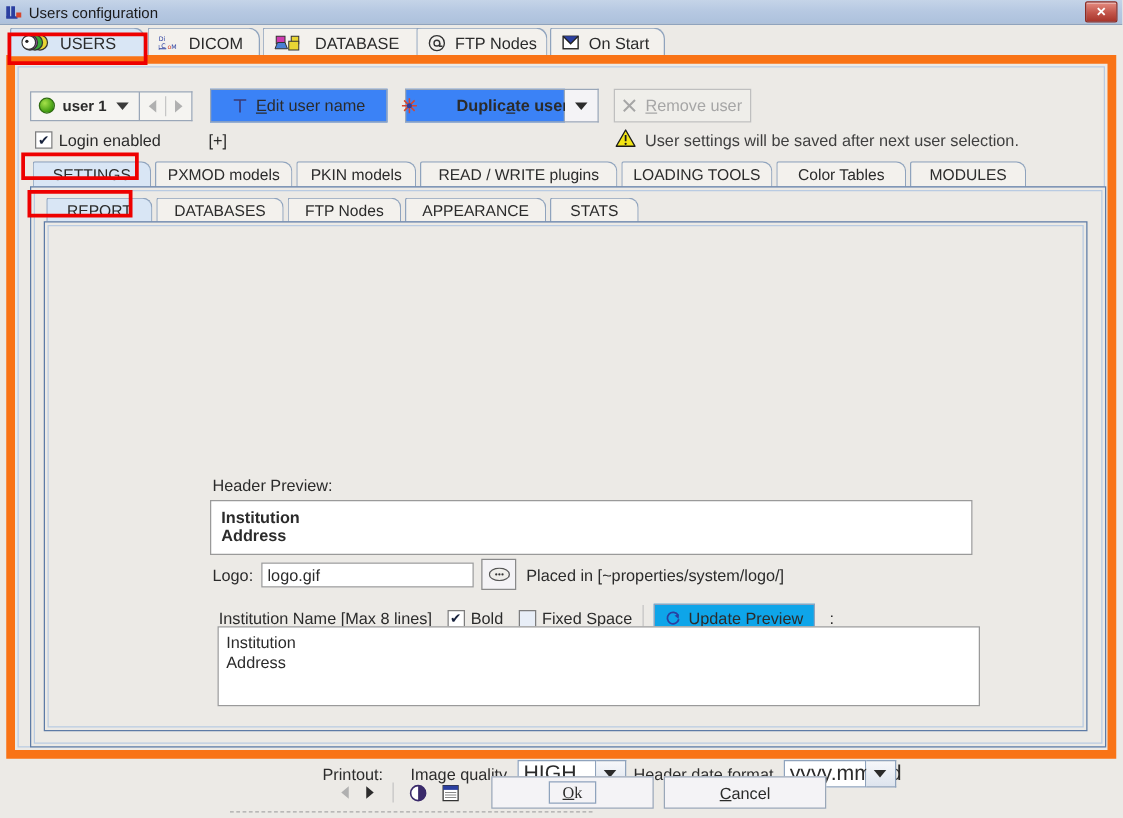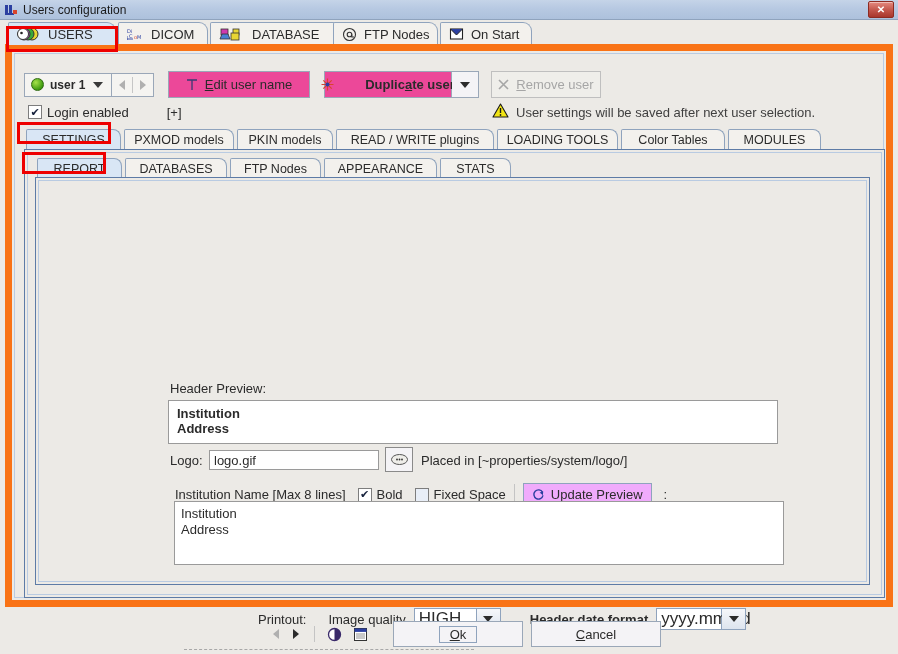--- a/index.html
+++ b/index.html
@@ -112,21 +112,21 @@
   .navb{
     width:20px;height:22px;display:flex;align-items:center;justify-content:center;
     cursor:pointer;
   }
   .tri-l{width:0;height:0;border-top:5px solid transparent;border-bottom:5px solid transparent;border-right:6px solid #b0b0b0;}
   .tri-r{width:0;height:0;border-top:5px solid transparent;border-bottom:5px solid transparent;border-left:6px solid #b0b0b0;}
   .vsep{width:1px;height:16px;background:#c6c6c6;}
 
   .btn{
     height:27px;box-sizing:border-box;
-    background:#ec4899;border:1px solid #9aa7b8;
+    background:#3b82f6;border:1px solid #9aa7b8;
     display:flex;align-items:center;justify-content:center;
     padding:0 10px;font-size:13px;cursor:pointer;
     white-space:nowrap;
   }
   .btn.bold{font-weight:bold;gap:24px;}
   .btn.disabled{color:#a6a6a6;border-color:#bfbfbf;background:#efeeea;cursor:default;}
   .btn .bicon{margin-right:7px;display:flex;align-items:center;}
   u{text-decoration:underline;}
 
   .splitcaret{
@@ -207,21 +207,21 @@
   .ellbtn{
     position:absolute;left:349px;top:269px;width:28px;height:25px;
     background:#f4f3f6;border:1px solid #8a8a8a;box-sizing:border-box;
     display:flex;align-items:center;justify-content:center;cursor:pointer;
   }
   .placedlbl{position:absolute;left:385px;top:275px;}
 
   .inamerow{position:absolute;left:139px;top:305px;display:flex;align-items:center;}
   .sep-v{width:1px;height:22px;background:#c4c4c4;margin:0 8px;}
   .updbtn{
-    height:23px;box-sizing:border-box;background:#f0abfc;border:1px solid #8fa3bd;
+    height:23px;box-sizing:border-box;background:#0ea5e9;border:1px solid #8fa3bd;
     display:flex;align-items:center;padding:0 8px;font-size:13px;cursor:pointer;
   }
 
   .inamebox{
     position:absolute;left:138px;top:323px;width:610px;height:64px;
     padding:4px 0 0 6px;line-height:16px;
   }
 
   .dashline{
     position:absolute;left:148px;top:471px;width:290px;height:0;
@@ -250,21 +250,21 @@
   .bb-nav{display:flex;align-items:center;margin-left:266px;}
   .bb-arrow{width:20px;display:flex;align-items:center;justify-content:center;cursor:pointer;}
   .bb-sep{width:1px;height:16px;background:#c4c4c4;margin:0 8px;}
   .bb-ico{width:22px;display:flex;align-items:center;justify-content:center;cursor:pointer;margin-right:4px;}
   .bigbtn{
     height:26px;box-sizing:border-box;
     background:#f4f3f6;border:1px solid #9aa7b8;
     display:flex;align-items:center;justify-content:center;
     font-size:13px;cursor:pointer;
   }
-  .okinner{border:1px solid #8fa3bd;padding:0 10px;}
+  .okinner{border:1px solid #8fa3bd;padding:0 10px;font-family:Liberation Serif, serif;}
 </style>
 </head>
 <body>
 
 <div class="titlebar">
   <span class="tb-icon">
     <svg width="14" height="14" viewBox="0 0 14 14">
       <rect x="1" y="2" width="3" height="9" fill="#2b3fa0"></rect>
       <rect x="5" y="2" width="3" height="9" fill="#2b3fa0"></rect>
       <rect x="1" y="10" width="9" height="2" fill="#2b3fa0"></rect>
@@ -499,21 +499,21 @@
 
       <div class="dashline"></div>
 
       <div class="printrow">
         <span class="lbl">Printout:</span>
         <span class="lbl" style="margin-left:22px;">Image quality</span>
         <span class="selbox" style="margin-left:8px;width:63px;">HIGH</span>
         <span class="selbtn">
             <span class="caret2"></span>
           </span>
-        <span class="lbl" style="margin-left:29px;font-weight:bold;">Header date format</span>
+        <span class="lbl" style="margin-left:6px;">Header date format</span>
         <span class="selbox" style="margin-left:8px;width:66px;">yyyy.mm.dd</span>
         <span class="selbtn">
             <span class="caret2"></span>
           </span>
       </div>
 
     </div>
   </div>
 </div>
 

